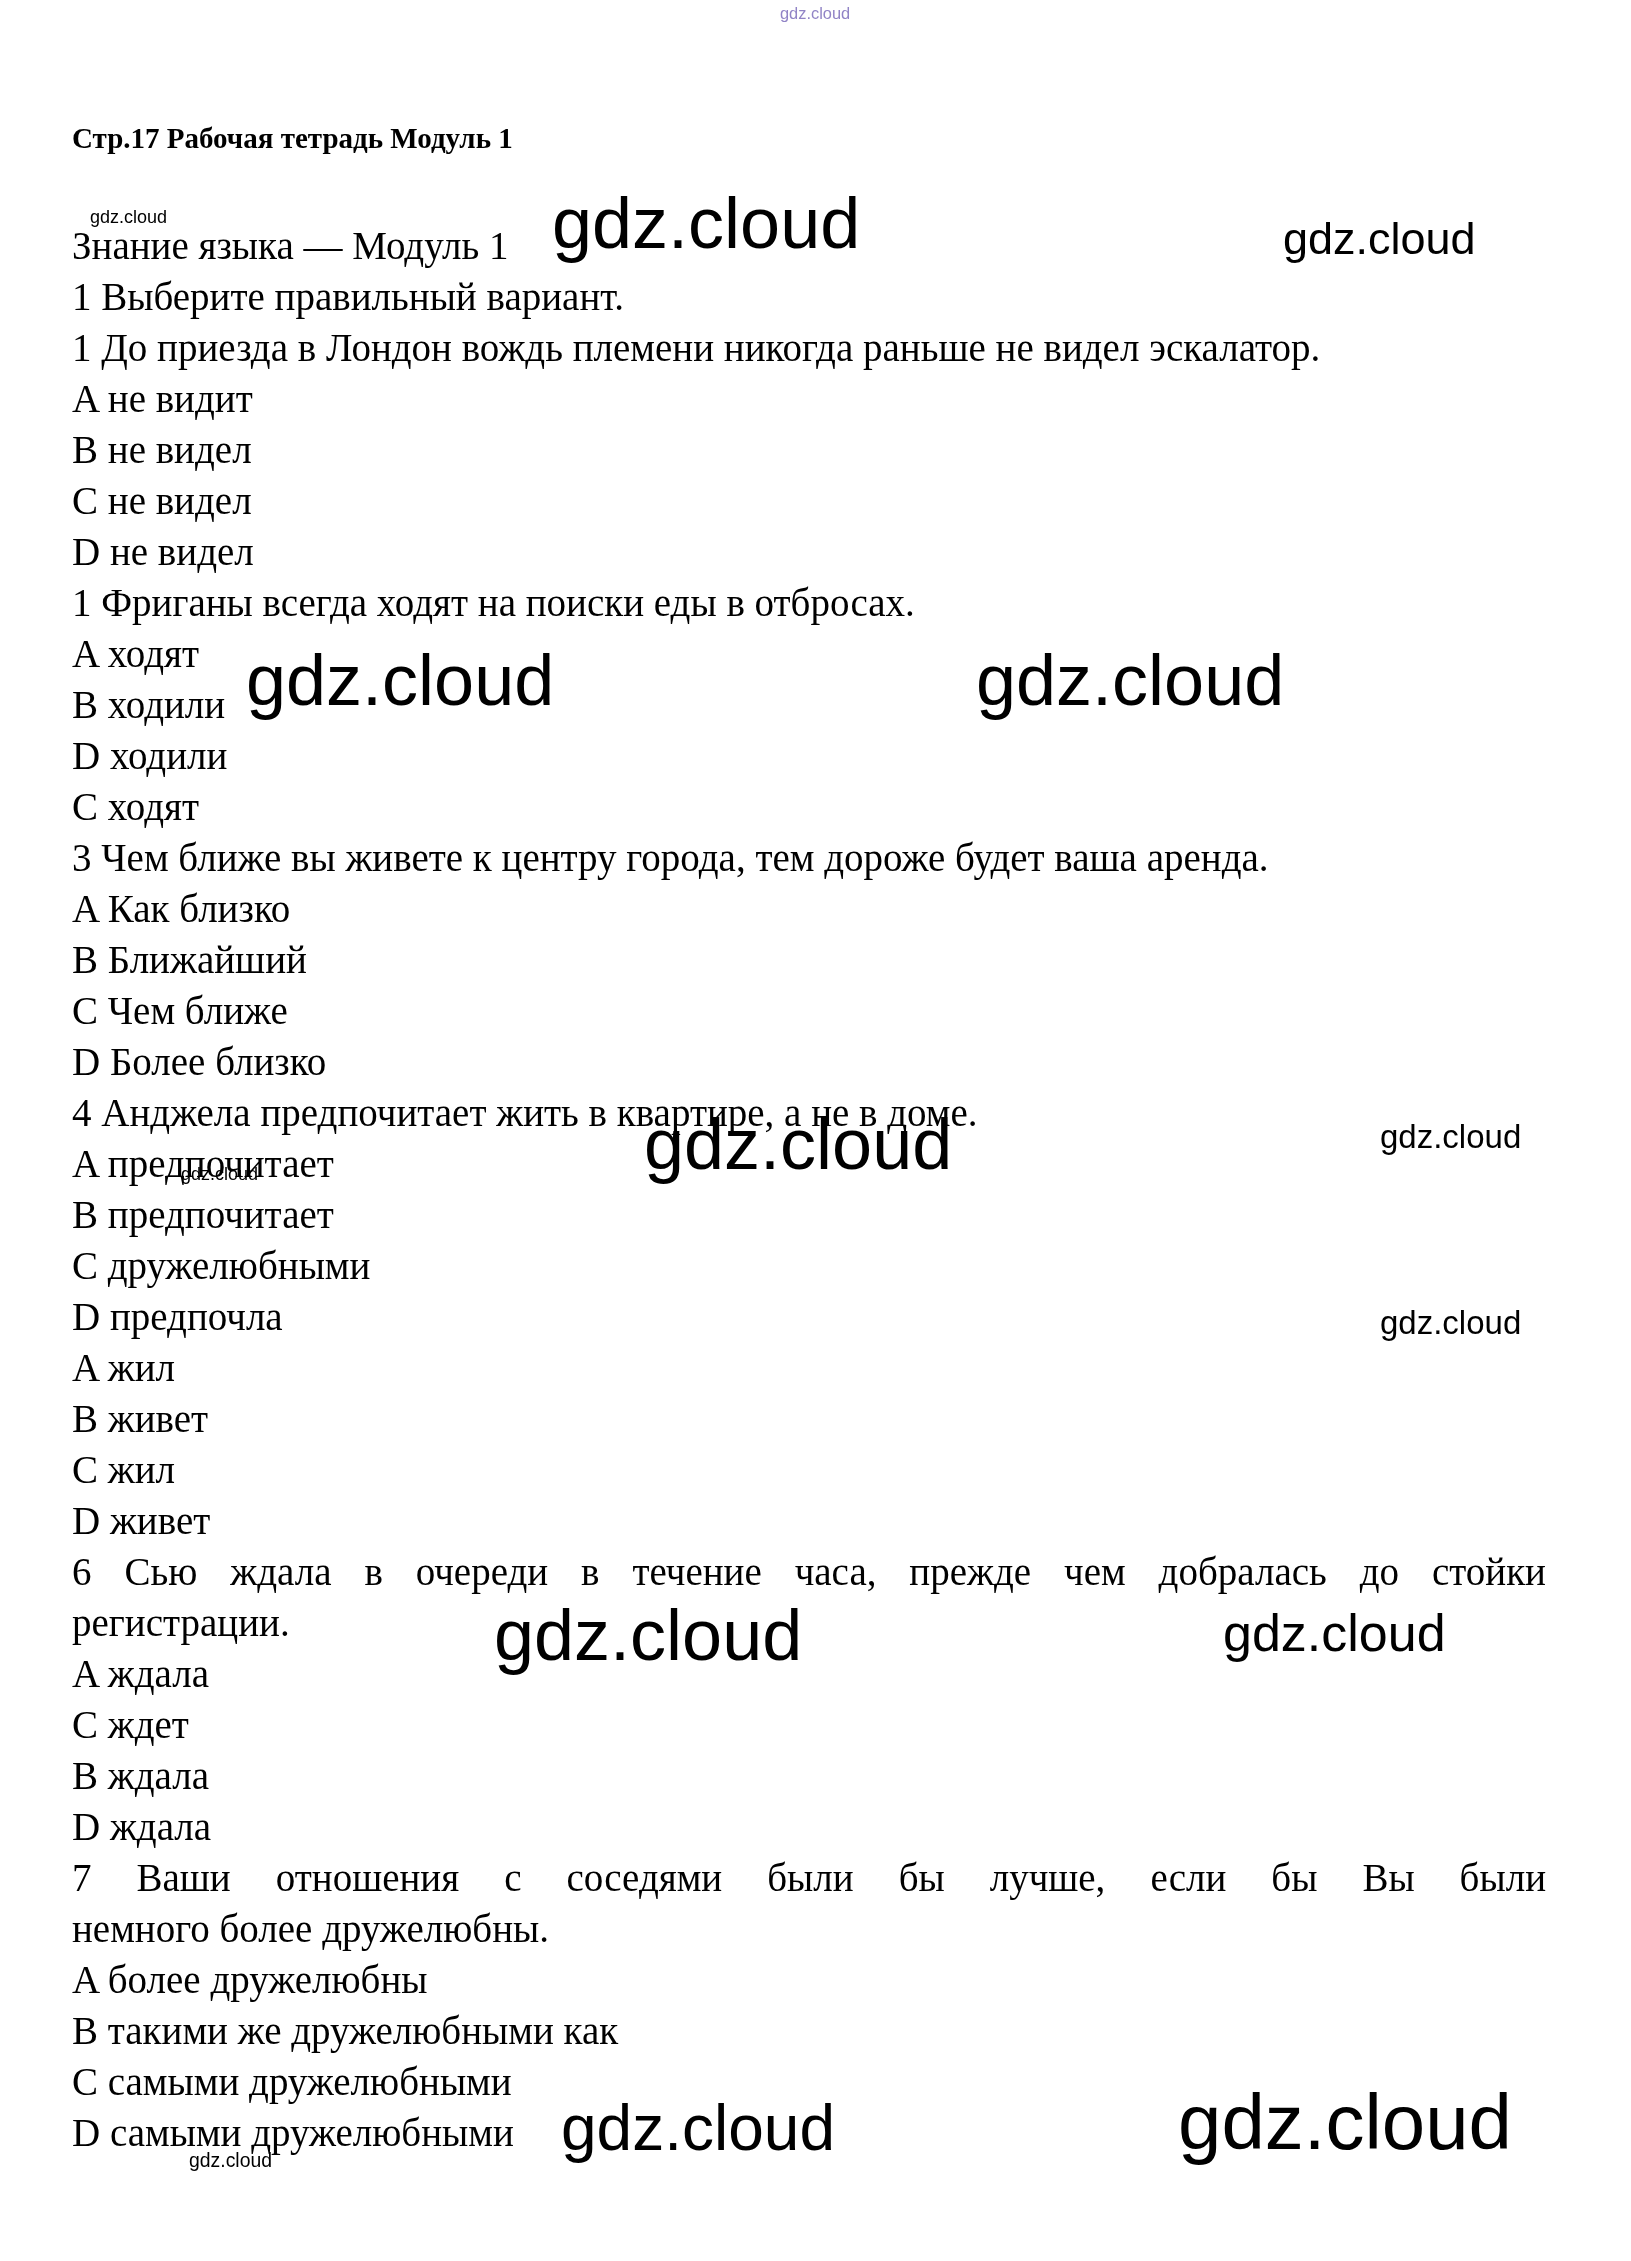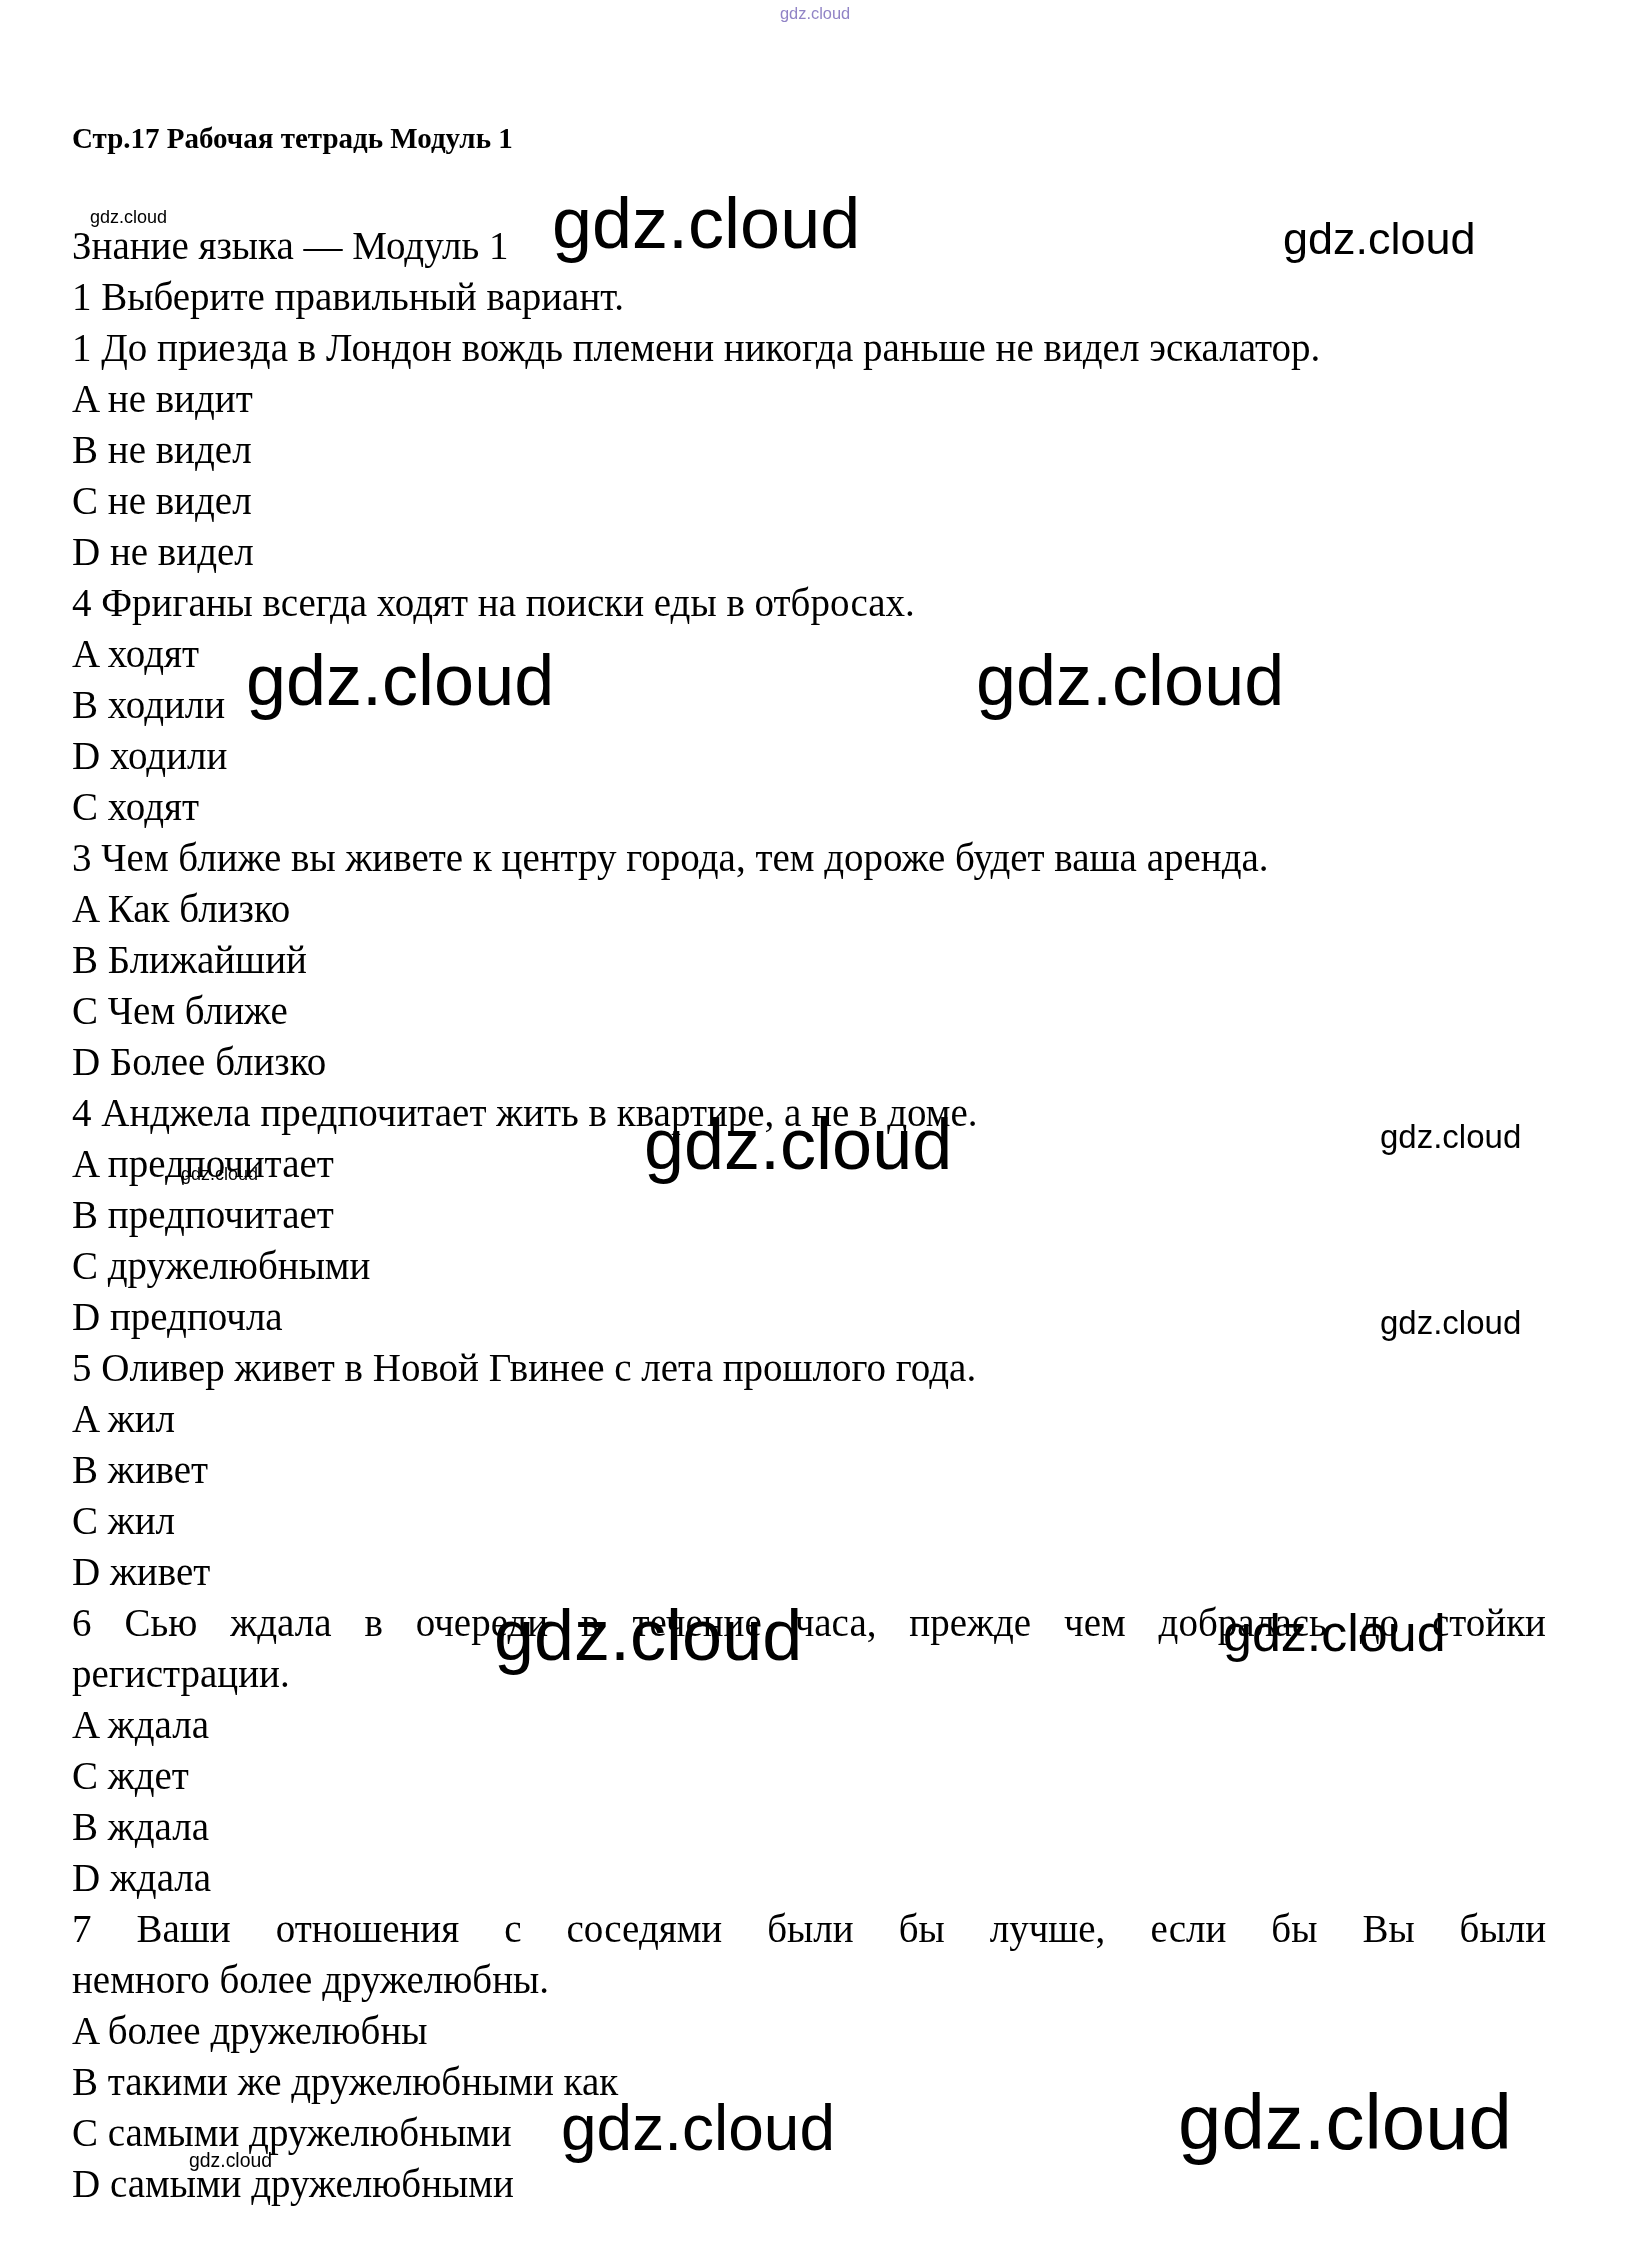--- a/index.html
+++ b/index.html
@@ -83,39 +83,38 @@
 
     <p>Знание языка — Модуль 1</p>
     <p>1 Выберите правильный вариант.</p>
 
     <p>1 До приезда в Лондон вождь племени никогда раньше не видел эскалатор.</p>
     <p>A не видит</p>
     <p>B не видел</p>
     <p>C не видел</p>
     <p>D не видел</p>
 
-    <p>4 Фриганы всегда ходят на поиски еды в отбросах.</p>
+    <p>1 Фриганы всегда ходят на поиски еды в отбросах.</p>
     <p>A ходят</p>
     <p>B ходили</p>
     <p>D ходили</p>
     <p>C ходят</p>
 
     <p>3 Чем ближе вы живете к центру города, тем дороже будет ваша аренда.</p>
     <p>A Как близко</p>
     <p>B Ближайший</p>
     <p>C Чем ближе</p>
     <p>D Более близко</p>
 
     <p>4 Анджела предпочитает жить в квартире, а не в доме.</p>
     <p>A предпочитает</p>
     <p>B предпочитает</p>
     <p>C дружелюбными</p>
     <p>D предпочла</p>
 
-    <p>5 Оливер живет в Новой Гвинее с лета прошлого года.</p>
     <p>A жил</p>
     <p>B живет</p>
     <p>C жил</p>
     <p>D живет</p>
 
     <p>
       <span class="jline">6 Сью ждала в очереди в течение часа, прежде чем добралась до стойки</span>
       <span>регистрации.</span>
     </p>
     <p>A ждала</p>

